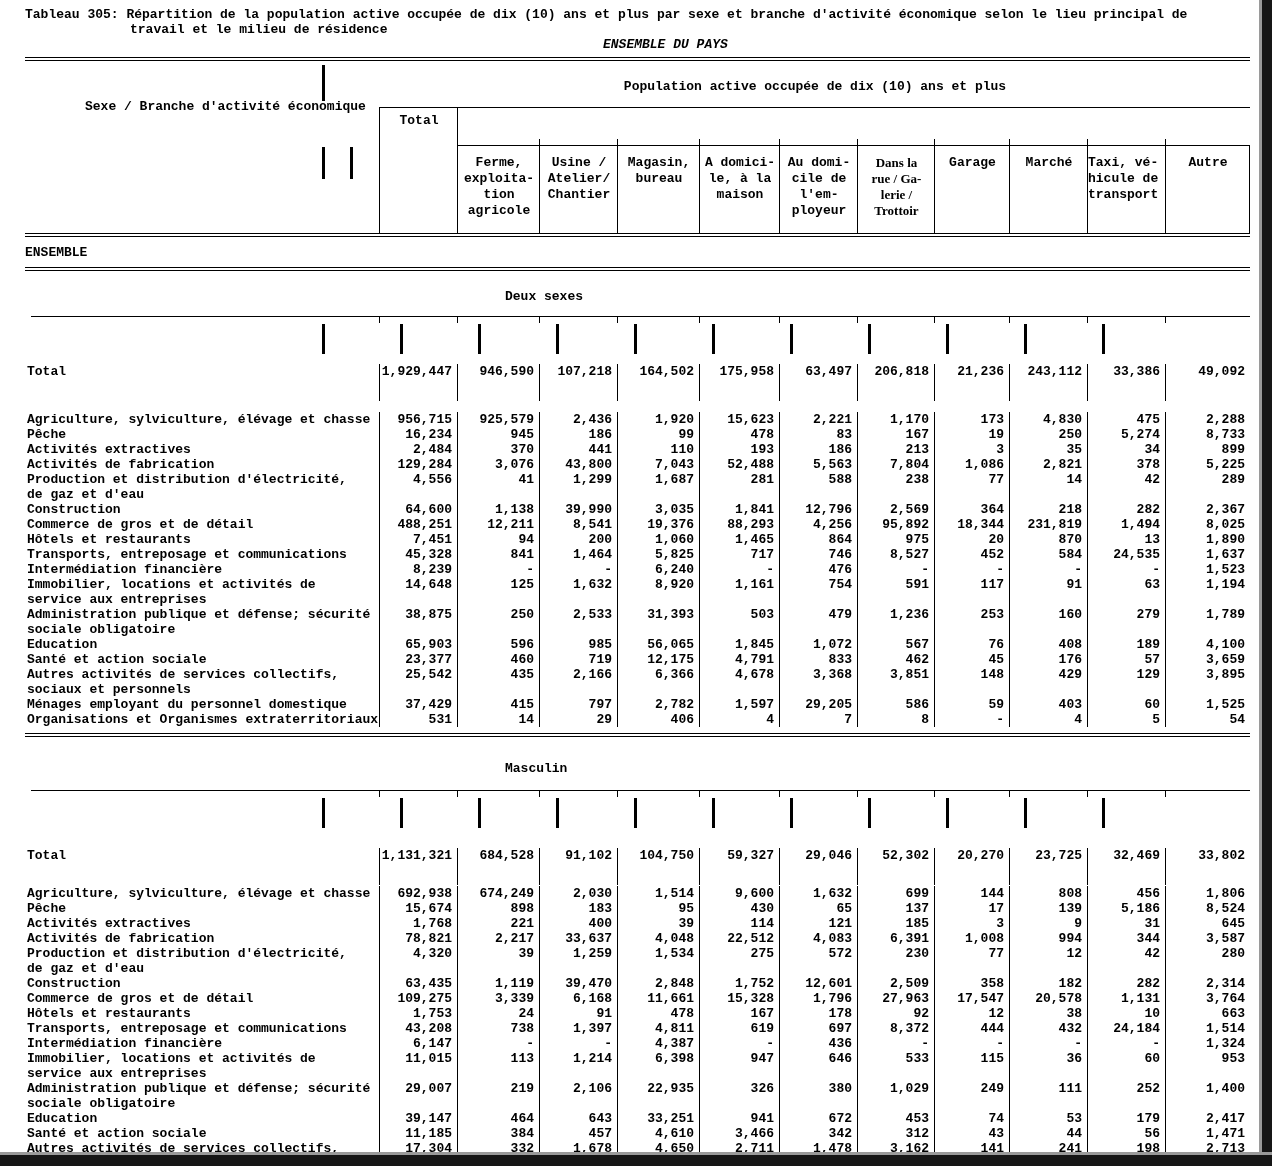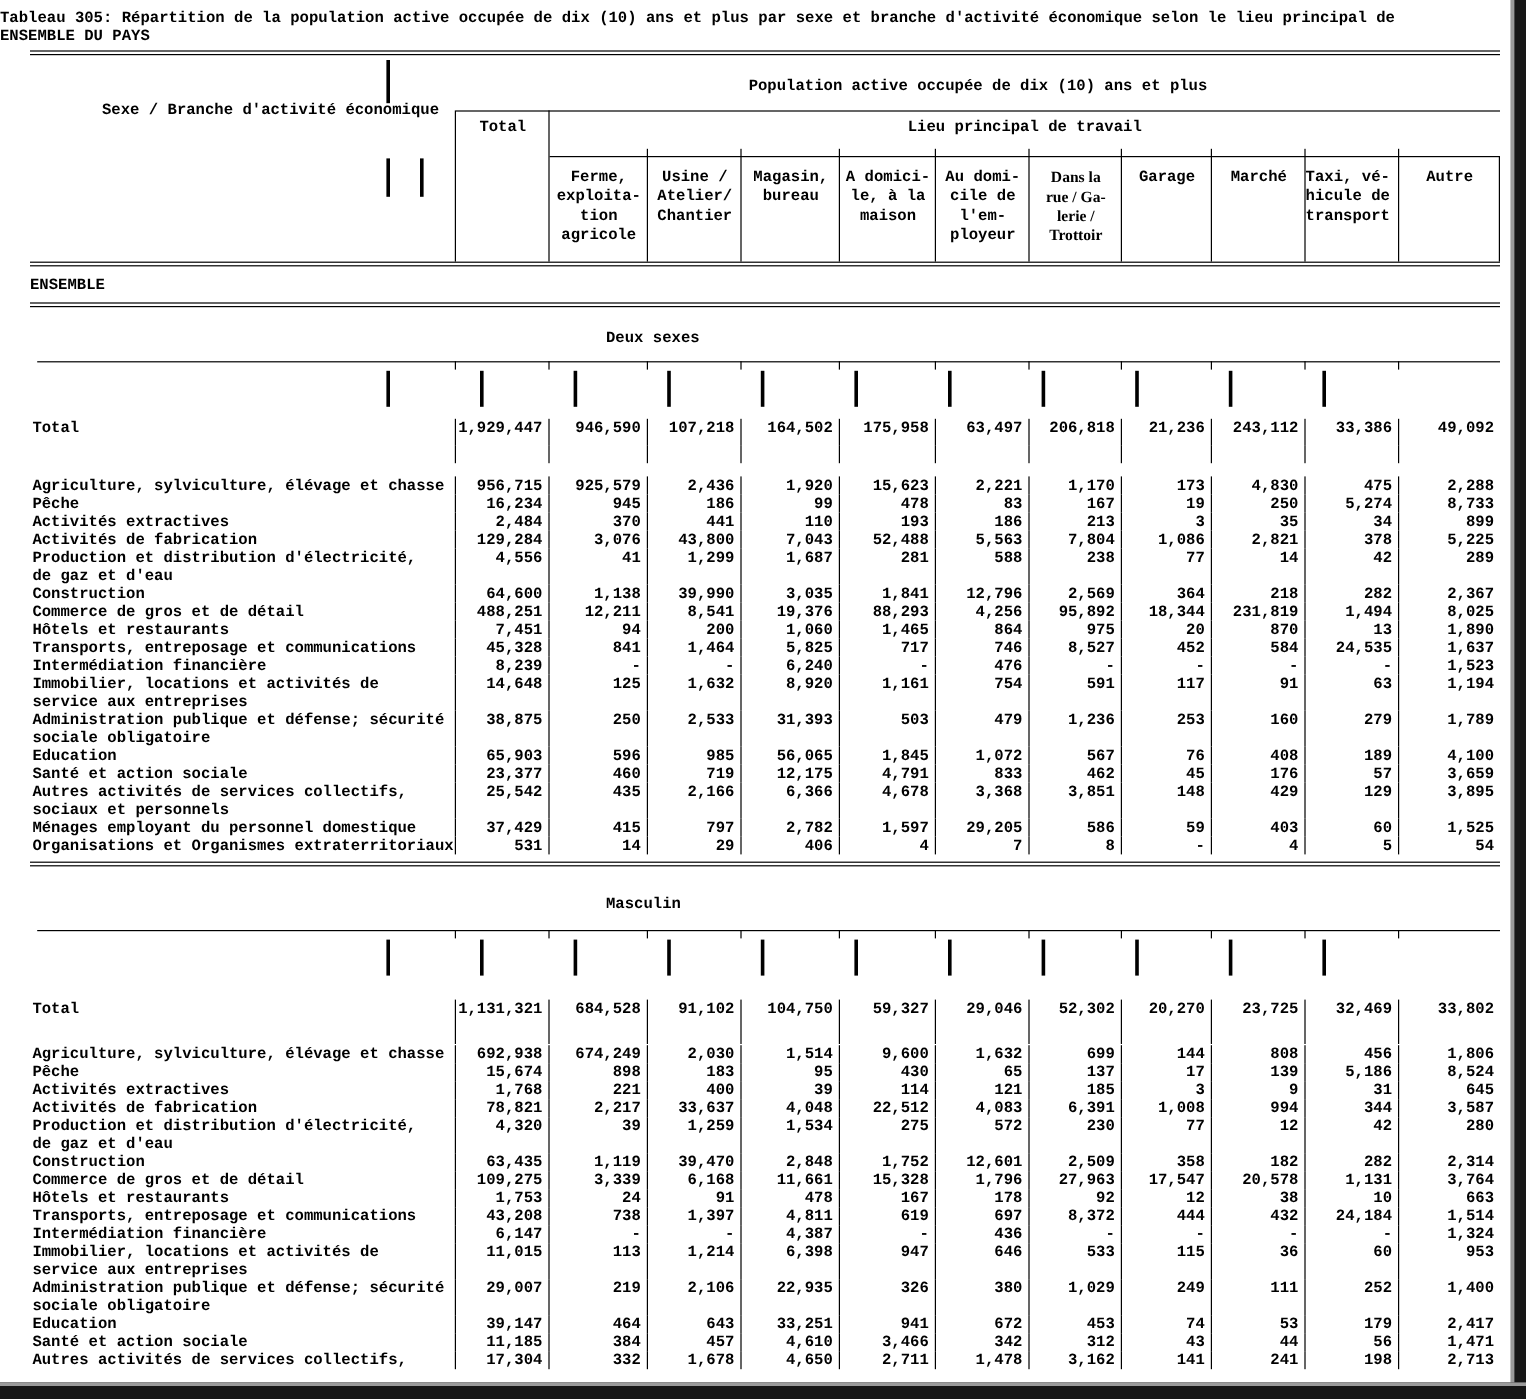--- a/index.html
+++ b/index.html
@@ -1,23 +1,23 @@
 <!DOCTYPE html>
 <html><head>
 <meta charset="utf-8">
 <style>
   *{box-sizing:border-box;}
   body{margin:0;background:#000;}
   .page{position:relative;width:1272px;height:1166px;background:#fff;overflow:hidden;
         font-family:"Liberation Mono","DejaVu Sans Mono",monospace;font-size:13px;
         font-weight:700;color:#000;line-height:15px;white-space:nowrap;}
   .title-block{padding-top:7px;}
-  .t1{}
+  .t1{padding-left:25px;}
   .t2{padding-left:130px;}
-  .region{}
+  .region{padding-left:603px;font-style:italic;}
   .drule{height:4px;border-top:1px solid #000;border-bottom:1px solid #000;margin-left:25px;width:1225px;}
   .drule.top{margin-top:5px;}
   .drule.after-group{margin-top:7px;}
   .thead{position:relative;height:172px;}
   .abs{position:absolute;}
   .hline{position:absolute;height:1px;background:#000;}
   .vrule{position:absolute;width:1px;background:#000;}
   .bbar{position:absolute;width:3px;background:#000;}
   .group-label{margin-top:8px;padding-left:25px;}
   .section-title{margin-top:18px;padding-left:505px;height:15px;}
@@ -41,31 +41,31 @@
   .divider{margin-top:6px;}
   .edge-right{position:absolute;top:0;right:0;width:13px;height:100%;background:#161616;border-left:3px solid #9a9a9a;z-index:5;}
   .edge-bottom{position:absolute;left:0;bottom:0;width:100%;height:14px;background:#161616;border-top:3px solid #9a9a9a;z-index:5;}
 </style>
 </head>
 <body>
 
 <div class="page">
   <div class="title-block">
     <div class="t1">Tableau 305: Répartition de la population active occupée de dix (10) ans et plus par sexe et branche d'activité économique selon le lieu principal de</div>
+    <div class="t2">travail et le milieu de résidence</div>
     <div class="region">ENSEMBLE DU PAYS</div>
   </div>
 
   <div class="drule top"></div>
 
   <div class="thead" id="thead">
     <div class="abs" style="left:380px;top:18px;width:870px;text-align:center">Population active occupée de dix (10) ans et plus</div>
     <div class="abs" style="left:85px;top:38px">Sexe / Branche d'activité économique</div>
     <div class="hline" style="left:380px;top:46px;width:870px"></div>
     <div class="abs" style="left:380px;top:52px;width:78px;text-align:center">Total</div>
-    <div class="abs" style="left:458px;top:52px;width:792px;text-align:center">Lieu principal de travail</div>
     <div class="hline" style="left:458px;top:84px;width:792px"></div>
     <div id="place-cols">
         <div class="abs" style="left: 458px; width: 82px; top: 94px; text-align: center; line-height: 16px;">
           <div>Ferme,</div>
           <div>exploita-</div>
           <div>tion</div>
           <div>agricole</div>
         </div>
         <div class="abs" style="left: 540px; width: 78px; top: 94px; text-align: center; line-height: 16px;">
           <div>Usine /</div>

